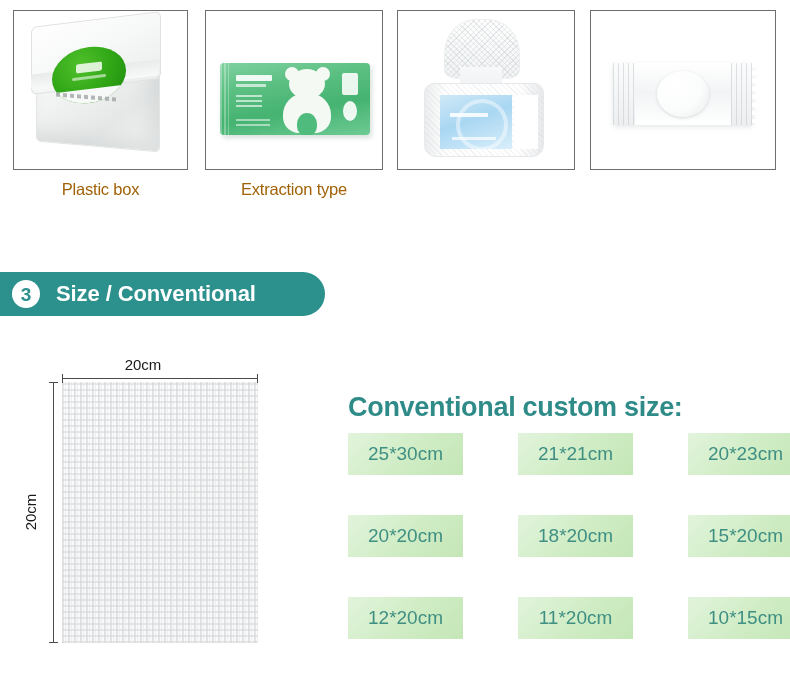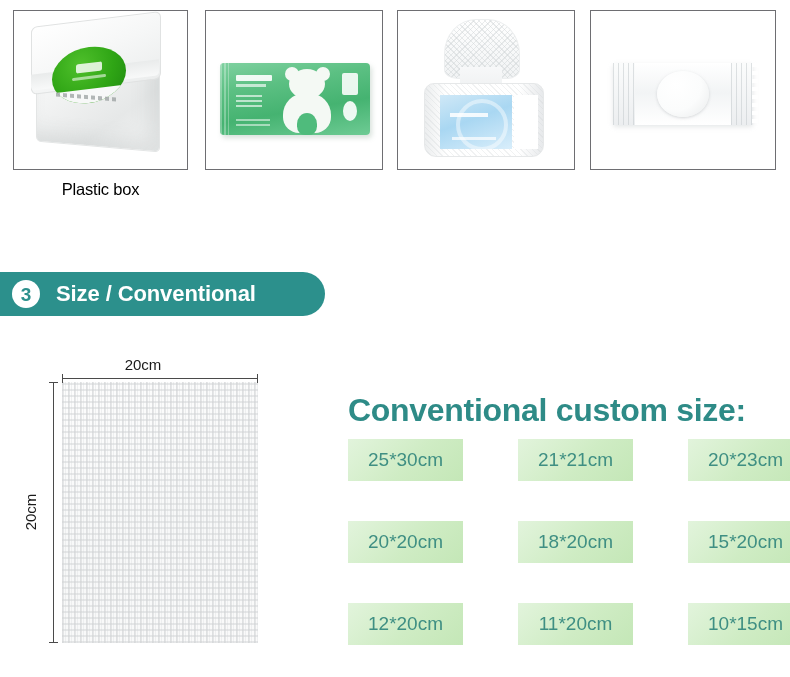--- a/index.html
+++ b/index.html
@@ -38,21 +38,21 @@
     position: absolute;
     inset: 0;
     background: #ffffff;
   }
   .pkg-label {
     position: absolute;
     top: 180px;
     text-align: center;
     font-size: 16.5px;
     letter-spacing: -0.2px;
-    color: #000000;
+    color: #a16207;
     white-space: nowrap;
   }
 
   
   #pkg-card-1 { left: 13px;  width: 175px; }
   #pkg-label-1{ left: 13px;  width: 175px; }
   #pkg-card-2 { left: 205px; width: 178px; }
   #pkg-label-2{ left: 198px; width: 192px; }
   #pkg-card-3 { left: 397px; width: 178px; }
   #pkg-label-3{ left: 397px; width: 178px; }
@@ -391,21 +391,21 @@
   #dim-line-height::after  { bottom: 0; }
 
   
   #size-list-panel {
     position: absolute;
     left: 344px;
     top: 392px;
     width: 430px;
   }
   #size-list-heading {
-    font-size: 32px;
+    font-size: 27px;
     font-weight: bold;
     color: #2e8b87;
     letter-spacing: -0.3px;
     margin: 0 0 10px 4px;
     white-space: nowrap;
   }
   #size-grid {
     display: grid;
     grid-template-columns: repeat(3, 130px);
     column-gap: 0px;
@@ -458,20 +458,21 @@
           <div class="ext-bear-ear-r"></div>
           <div class="ext-bear-head"></div>
           <div class="ext-bear-body"></div>
           <div class="ext-bear-belly"></div>
         </div>
         <div class="ext-right-badge"></div>
         <div class="ext-right-oval"></div>
       </div>
     </div>
   </div>
+  <div class="pkg-label" id="pkg-label-2">Extraction type</div>
 
   <div class="pkg-card" id="pkg-card-3">
     <div class="pkg-stage">
       <div class="roll-plume"></div>
       <div class="roll-neck"></div>
       <div class="roll-body"></div>
       <div class="roll-label">
         <div class="roll-label-face"></div>
         <div class="roll-label-text"></div>
         <div class="roll-label-text2"></div>

